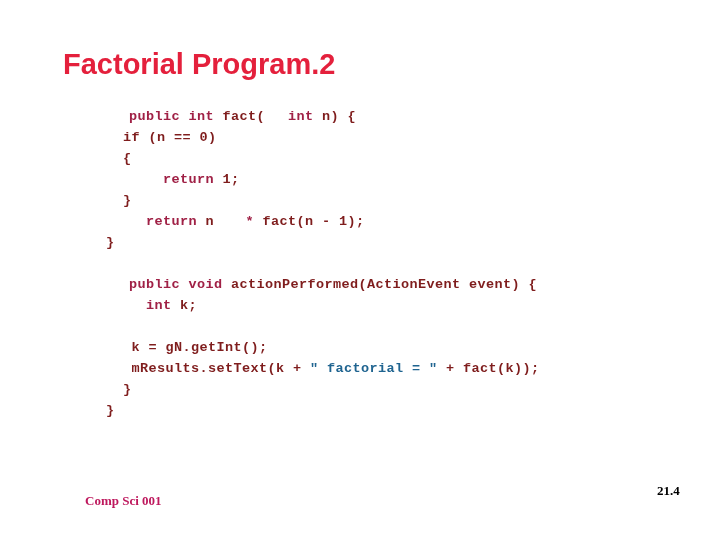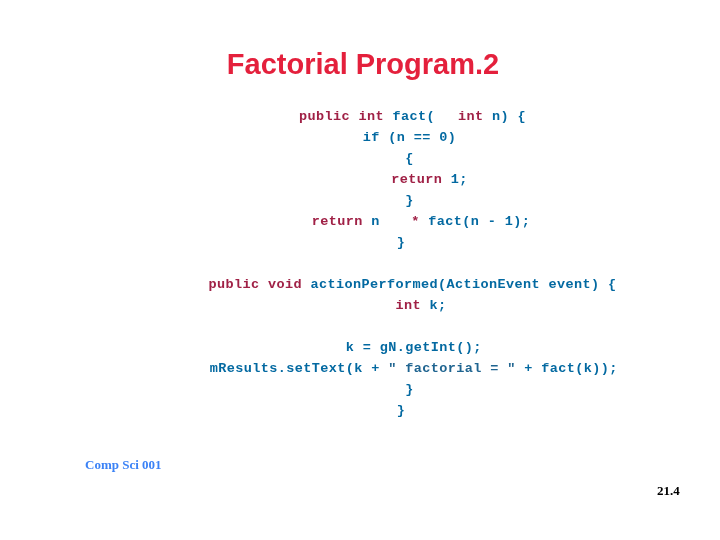--- a/index.html
+++ b/index.html
@@ -8,21 +8,20 @@
     padding: 0;
     background: #ffffff;
   }
   #slide {
     position: relative;
     width: 720px;
     height: 540px;
     background: #ffffff;
     overflow: hidden;
     font-family: "Liberation Sans", sans-serif;
-    text-align: center;
   }
 
   
   #slide-title {
     position: absolute;
     left: 63px;
     top: 47px;
     width: 600px;
     font-family: "Liberation Sans", sans-serif;
     font-size: 29px;
@@ -48,32 +47,32 @@
     letter-spacing: 0.4px;
   }
   .code-line {
     white-space: pre;
     min-height: 21px;
   }
   .code-line.blank {
     height: 21px;
   }
   .kw   { color: #a02146; margin-left: 23px; }   
-  .plain{ color: #0369a1; }
+  .plain{ color: #7f1d1d; }
   .str  { color: #1f6490; }   
 
   
   #footer-left {
     position: absolute;
     left: 85px;
-    top: 457px;
+    top: 493px;
     font-family: "Liberation Serif", serif;
     font-size: 13px;
     font-weight: bold;
-    color: #3b82f6;
+    color: #be185d;
     white-space: nowrap;
   }
   #footer-right {
     position: absolute;
     left: 657px;
     top: 483px;
     font-family: "Liberation Serif", serif;
     font-size: 13px;
     font-weight: bold;
     color: #000000;

